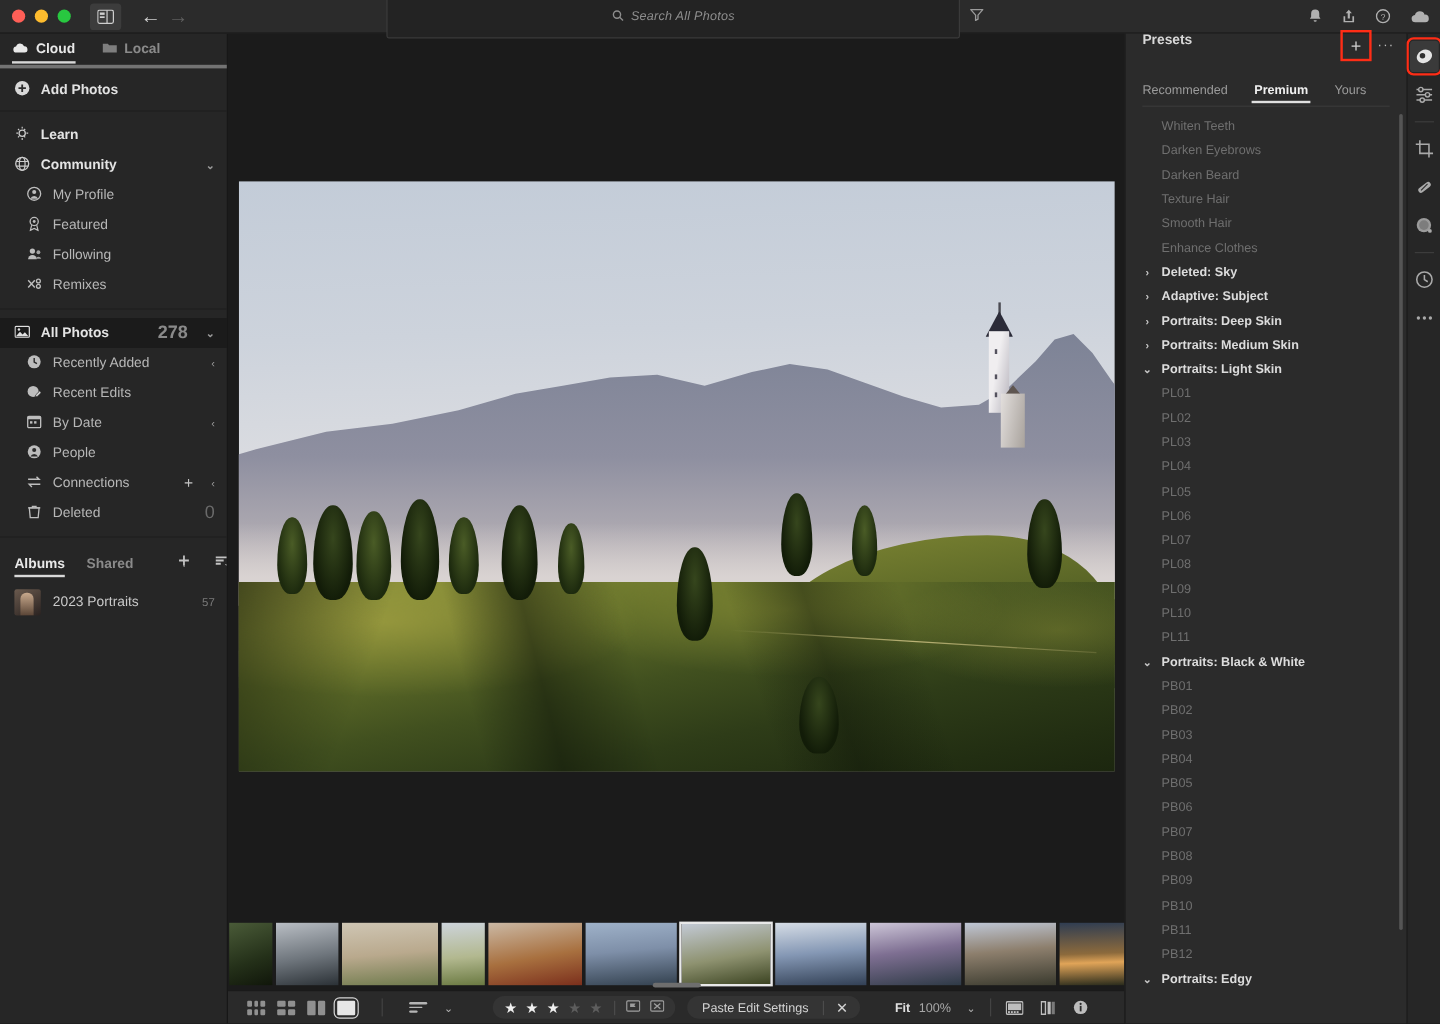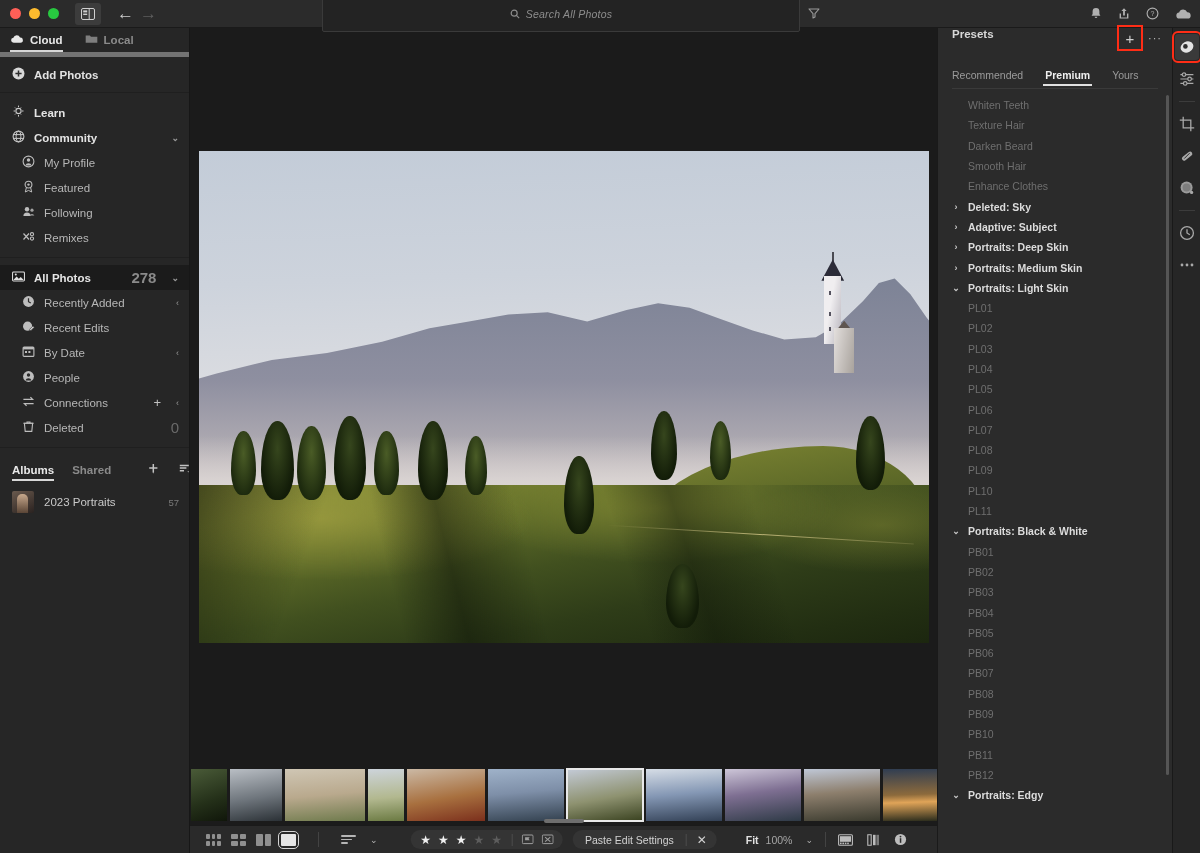--- a/index.html
+++ b/index.html
@@ -37,21 +37,21 @@
   .tr-icons { position: absolute; right: 8px; display: flex; align-items: center; gap: 16px; }
   .tr-icons > div { color: #b0b0b0; display: flex; align-items: center; }
 
   
   .body { flex: 1; display: flex; min-height: 0; }
 
   
   .sidebar { width: 190px; background: #262626; display: flex; flex-direction: column;
              flex: 0 0 190px; border-right: 1px solid #171717; }
   .src-tabs { height: 29px; display: flex; align-items: center; gap: 22px; padding-left: 10px;
-              border-bottom: 5px solid #737373; }
+              border-bottom: 3px solid #737373; }
   .src-tab { display: flex; align-items: center; gap: 6px; font-size: 11.5px; color: #8a8a8a;
              height: 29px; position: relative; font-weight: bold; }
   .src-tab.on { color: #e8e8e8; }
   .src-tab.on::after { content: ""; position: absolute; bottom: 3px; left: 0; right: 0;
                        height: 2px; background: #d8d8d8; }
   .addphotos { height: 36px; display: flex; align-items: center; gap: 9px; padding-left: 12px;
                font-size: 11.5px; color: #e2e2e2; border-bottom: 1px solid #1f1f1f; font-weight: bold; }
   .navgrp { padding-top: 7px; }
   .navrow { height: 25px; display: flex; align-items: center; padding: 0 10px 0 12px;
             font-size: 11.5px; color: #b7b7b7; gap: 9px; position: relative; }
@@ -634,24 +634,27 @@
         <div class="rptab on">Premium</div>
         <div class="rptab">Yours</div>
       </div>
       <div class="rp-rule"></div>
       <div class="rp-list" id="presets-list">
         <div class="rp-scroll"></div>
       <div class="pitem">
             <span>Whiten Teeth</span>
           </div>
           <div class="pitem">
+            <span>Darken Eyebrows</span>
+          </div>
+          <div class="pitem">
+            <span>Darken Beard</span>
+          </div>
+          <div class="pitem">
             <span>Texture Hair</span>
-          </div>
-          <div class="pitem">
-            <span>Darken Beard</span>
           </div>
           <div class="pitem">
             <span>Smooth Hair</span>
           </div>
           <div class="pitem">
             <span>Enhance Clothes</span>
           </div>
           <div class="pitem grp">
             <span class="tw">›</span>
             <span>Deleted: Sky</span>

